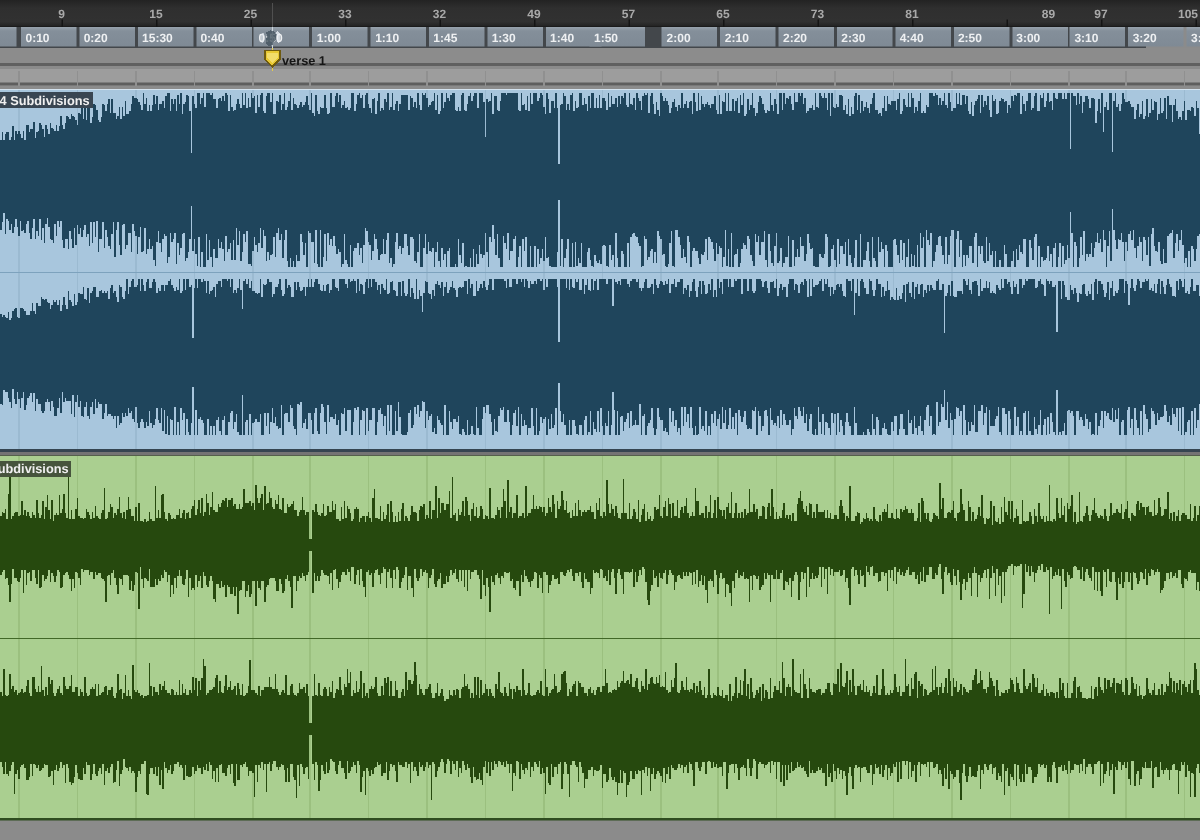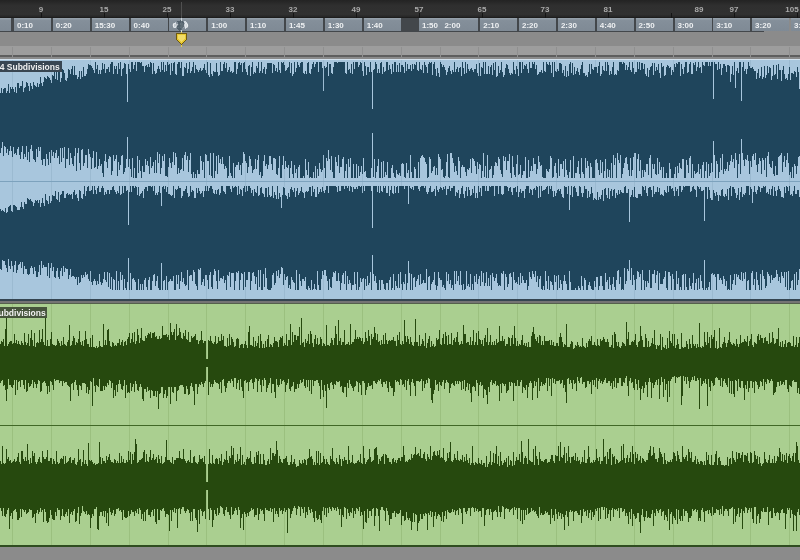--- a/index.html
+++ b/index.html
@@ -74,21 +74,21 @@
       </div>
       <div class="cell" style="left:285.9px;width:37px">
         <span>1:45</span>
       </div>
       <div class="cell" style="left:324.8px;width:37px">
         <span>1:30</span>
       </div>
       <div class="cell" style="left:363.7px;width:37px">
         <span>1:40</span>
       </div>
-      <div class="cell" style="left:419px;width:37px">
+      <div class="cell" style="left:393px;width:37px">
         <span>1:50</span>
       </div>
       <div class="cell" style="left:441.4px;width:37px">
         <span>2:00</span>
       </div>
       <div class="cell" style="left:480.2px;width:37px">
         <span>2:10</span>
       </div>
       <div class="cell" style="left:519.0px;width:37px">
         <span>2:20</span>
@@ -107,20 +107,23 @@
       </div>
       <div class="cell" style="left:713.3px;width:37px">
         <span>3:10</span>
       </div>
       <div class="cell" style="left:752.1px;width:37px">
         <span>3:20</span>
       </div>
       <div class="cell" style="left:791.0px;width:9px">
         <span>3:30</span>
       </div>
+    </div>
+<div id="markers">
+      <div id="mtext">verse 1</div>
     </div>
 <div id="subrow"></div>
 <svg id="tracks" width="800" height="560" shape-rendering="crispEdges">
 
 <path d="M12.5 47V57M51.5 47V57M90.5 47V57M129.5 47V57M168.5 47V57M206.5 47V57M245.5 47V57M284.5 47V57M323.5 47V57M362.5 47V57M401.5 47V57M440.5 47V57M478.5 47V57M517.5 47V57M556.5 47V57M595.5 47V57M634.5 47V57M673.5 47V57M712.5 47V57M750.5 47V57M789.5 47V57" stroke="#909090" stroke-width="1" fill="none"></path>
 
 <rect x="0" y="59" width="800" height="1" fill="#d4e3ef"></rect>
 <rect x="0" y="60" width="800" height="239" fill="#a8c6dd"></rect>
 <path d="M12.5 60V299M51.5 60V299M90.5 60V299M129.5 60V299M168.5 60V299M206.5 60V299M245.5 60V299M284.5 60V299M323.5 60V299M362.5 60V299M401.5 60V299M440.5 60V299M478.5 60V299M517.5 60V299M556.5 60V299M595.5 60V299M634.5 60V299M673.5 60V299M712.5 60V299M750.5 60V299M789.5 60V299" stroke="#9bbad1" stroke-width="1" fill="none"></path>
 <rect x="0" y="181" width="800" height="1" fill="#7da2bd"></rect>

